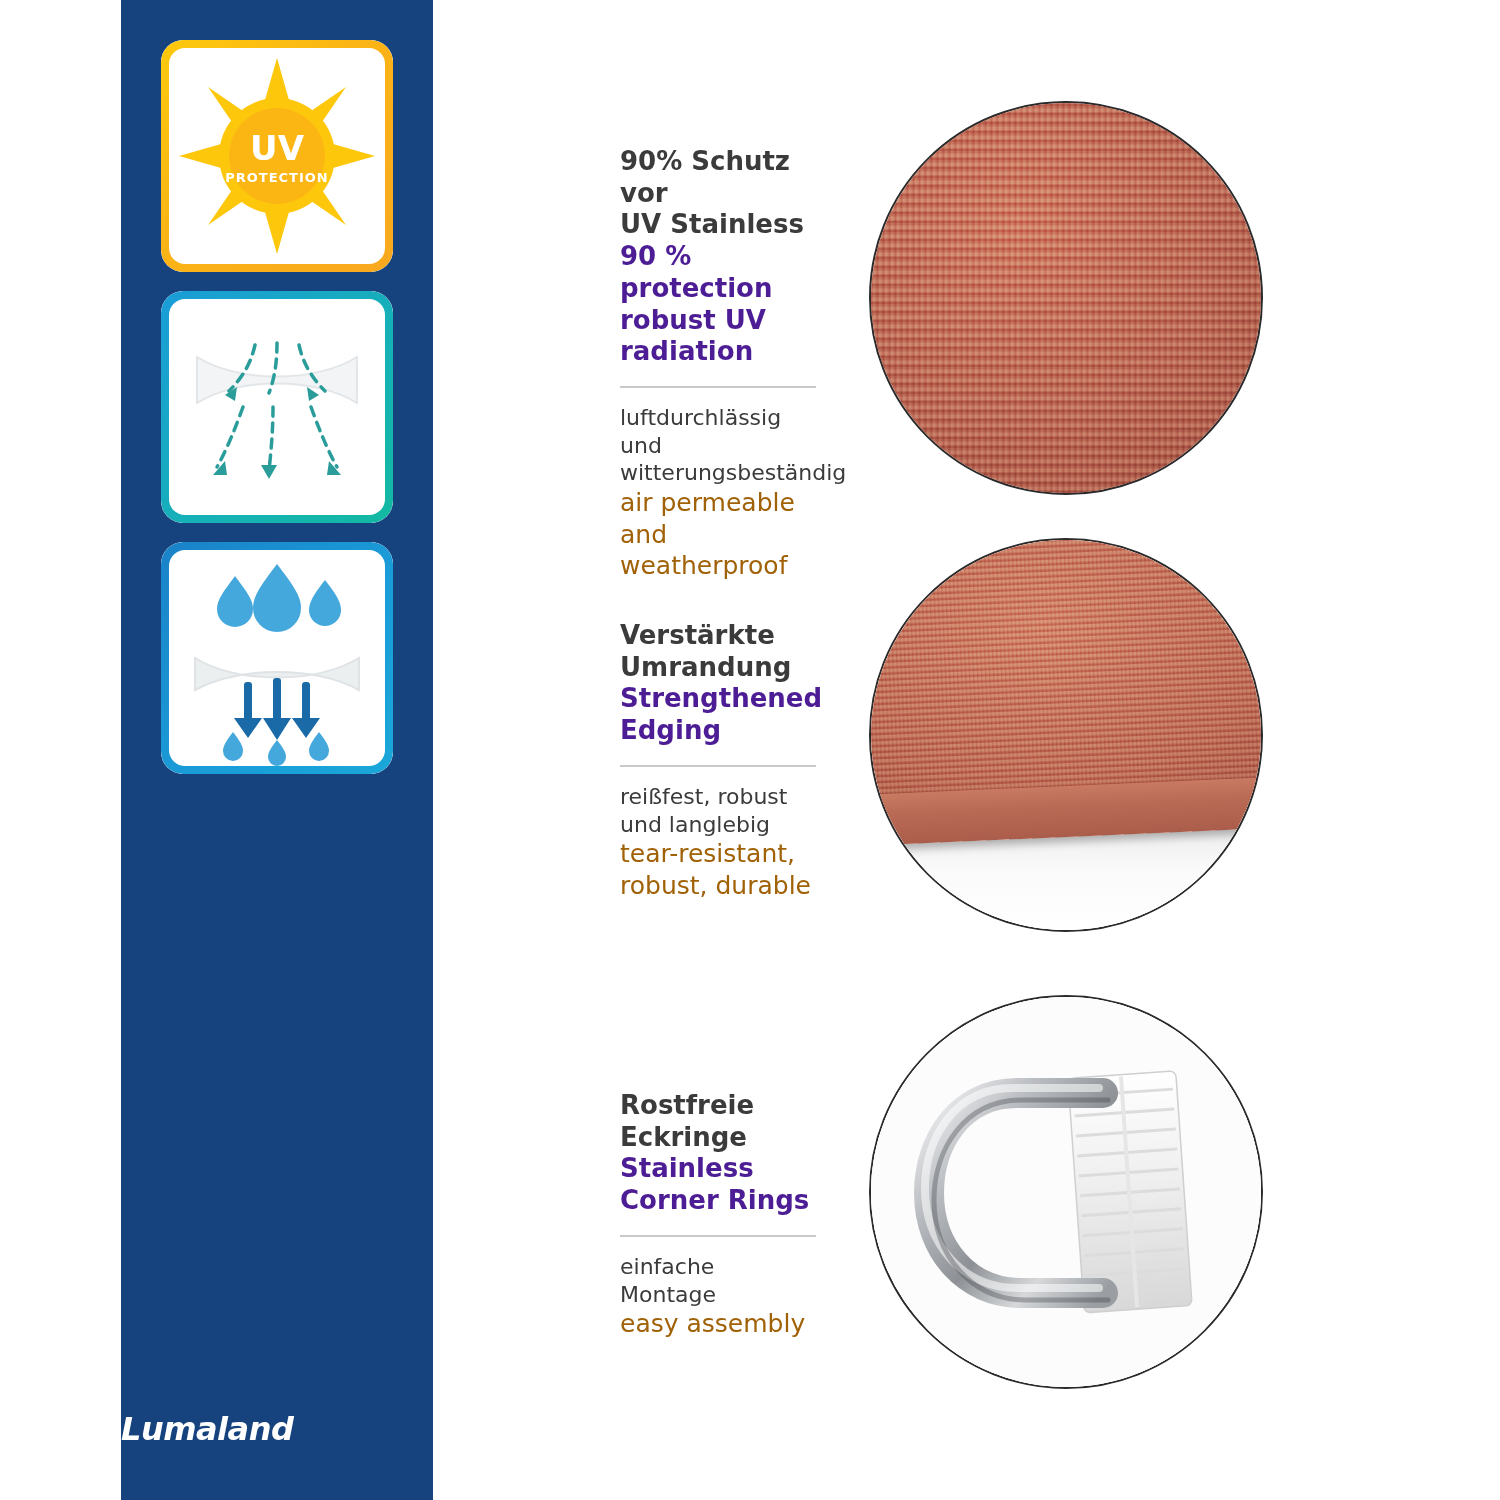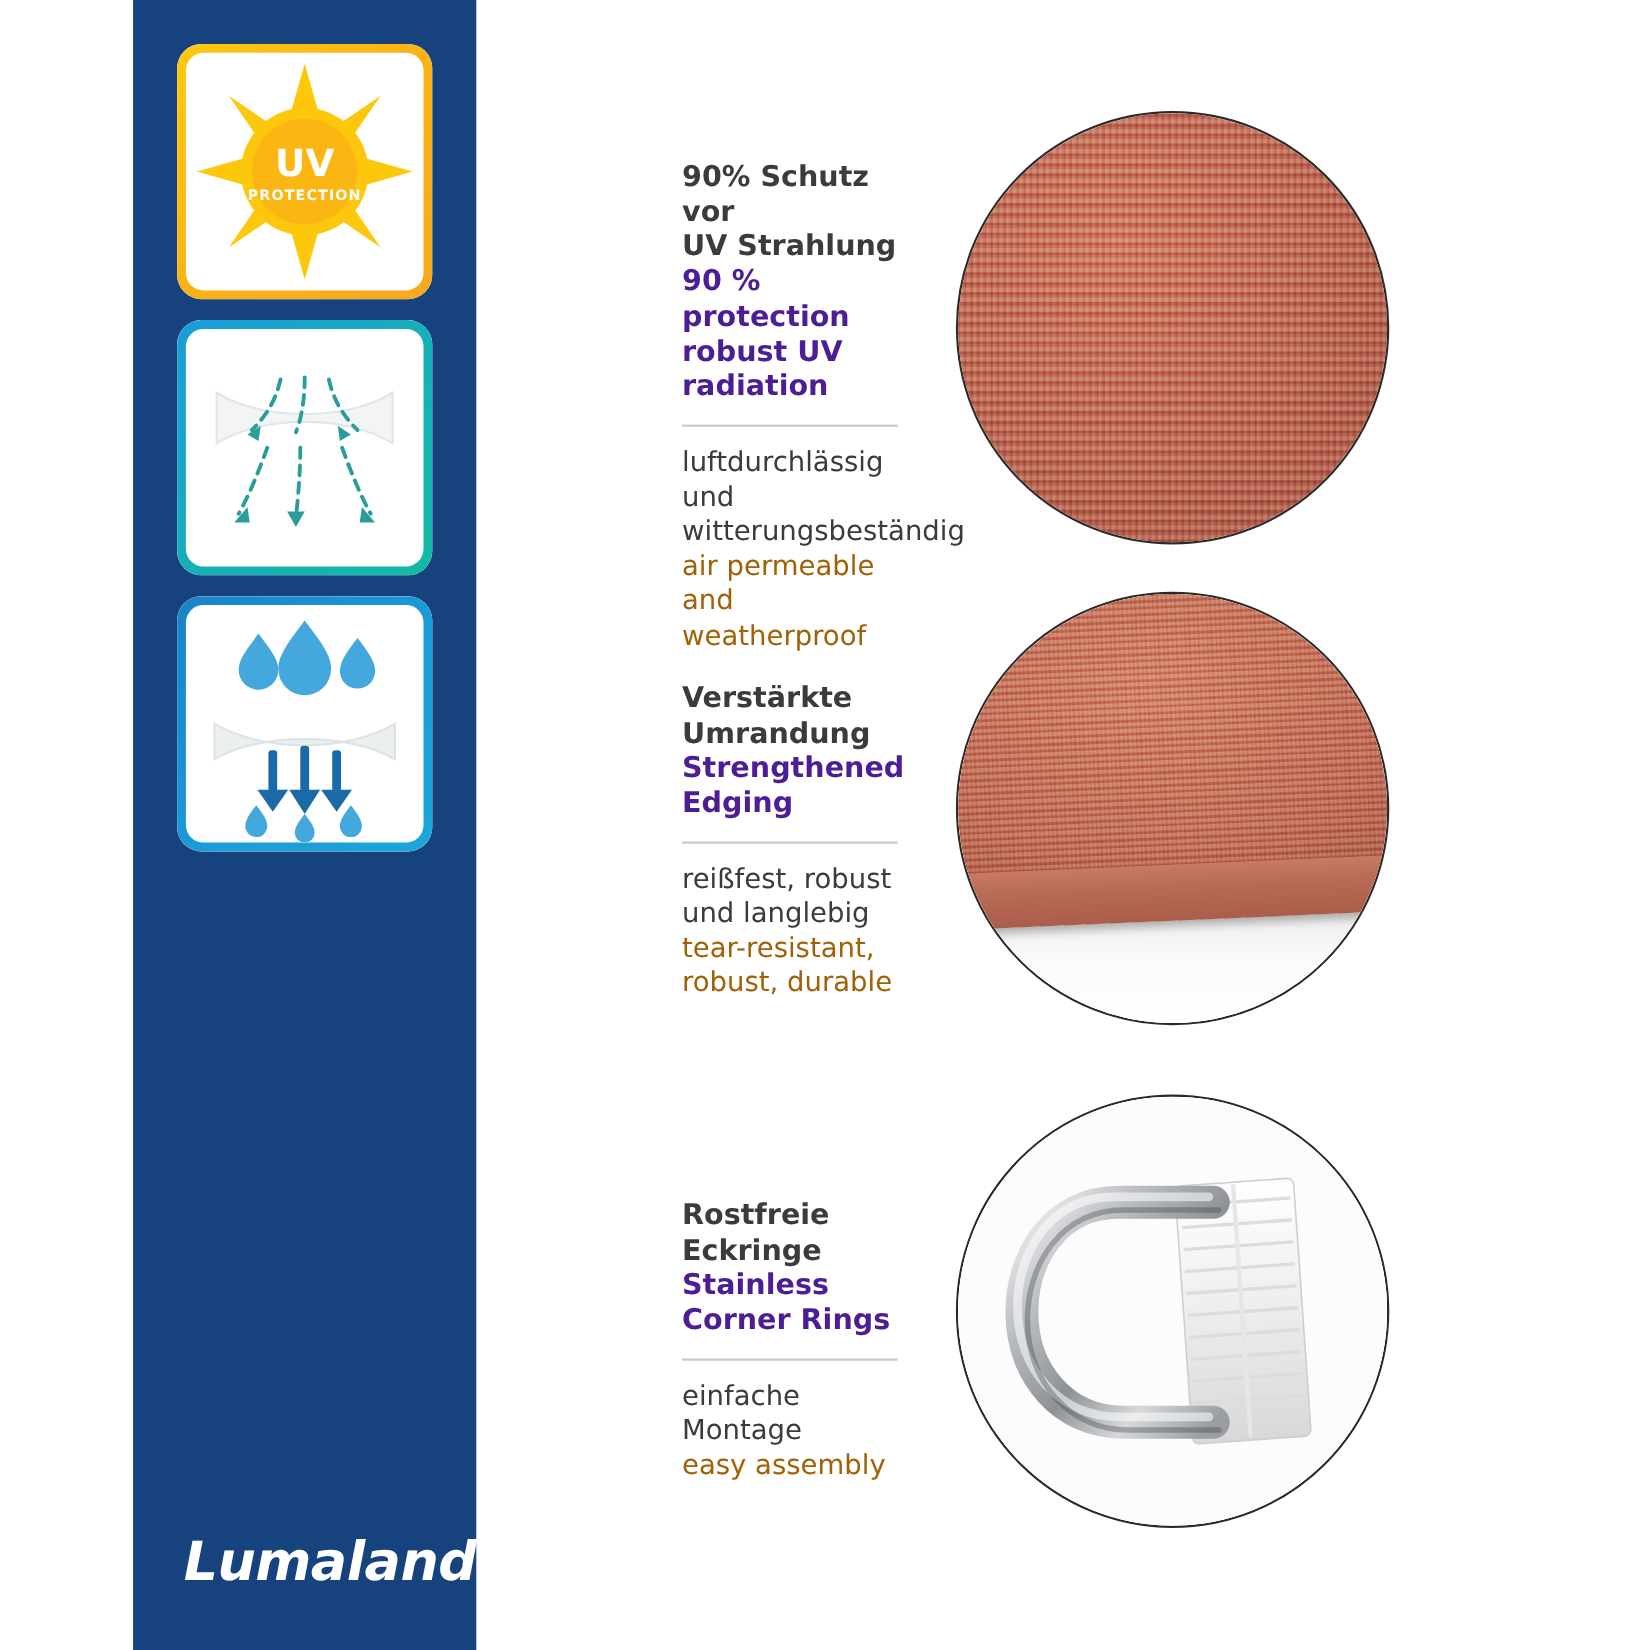--- a/index.html
+++ b/index.html
@@ -71,23 +71,23 @@
     border-radius: 16px;
     overflow: hidden;
   }
   .card-inner svg { display: block; width: 100%; height: 100%; }
 
   .brand {
     position: absolute;
     left: 0;
     bottom: 52px;
     width: 100%;
-    text-align: right;
+    text-align: left;
     color: #ffffff;
-    font-size: 49px;
+    font-size: 32px;
     font-weight: bold;
     font-style: italic;
     letter-spacing: -0.5px;
     font-family: "DejaVu Sans", sans-serif;
   }
 
   
   .features {
     position: absolute;
     left: 433px;
@@ -130,21 +130,21 @@
     line-height: 1.22;
     font-family: "DejaVu Sans", sans-serif;
   }
   .rule {
     width: 196px;
     height: 2px;
     background: #c9c9c9;
     margin: 18px 0 16px 0;
   }
   .sub-de {
-    font-size: 25px;
+    font-size: 22px;
     color: #3b3b3b;
     line-height: 1.26;
     font-family: "DejaVu Sans", sans-serif;
   }
   .sub-en {
     font-size: 25px;
     color: #a16207;
     line-height: 1.26;
     font-family: "DejaVu Sans", sans-serif;
   }
@@ -315,21 +315,21 @@
       <div class="brand">Lumaland</div>
     </div>
   </div>
 
   <div class="features">
 
     <div class="feature f1">
       <div class="text-col">
         <div class="title-de">
           <div>90% Schutz vor</div>
-          <div>UV Strahlung</div>
+          <div>UV Stainless</div>
         </div>
         <div class="title-en">
           <div>90 % protection</div>
           <div>robust UV radiation</div>
         </div>
         <div class="rule"></div>
         <div class="sub-de">
           <div>luftdurchlässig und</div>
           <div>witterungsbeständig</div>
         </div>

